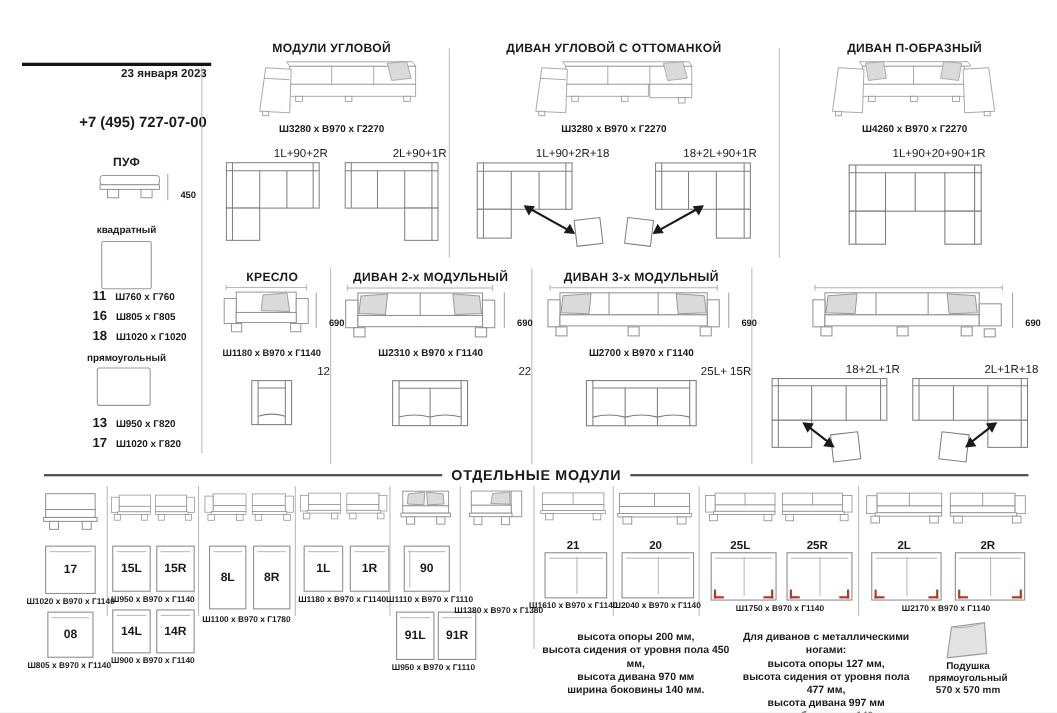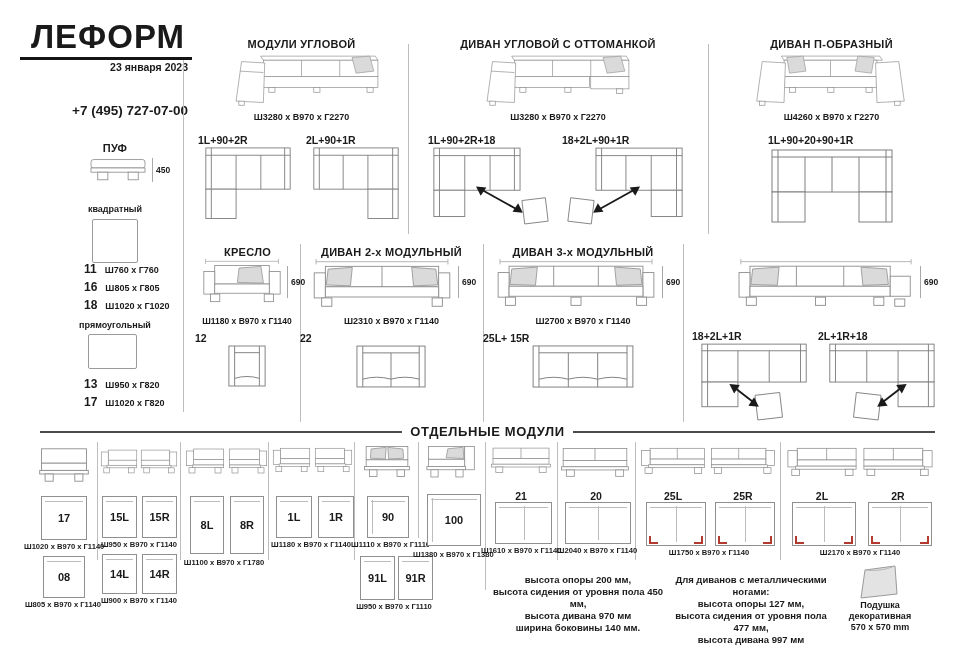--- a/index.html
+++ b/index.html
@@ -6,38 +6,38 @@
   .page{position:relative;width:961px;height:648px;background:#fff;margin:0 auto;
         font-family:"Liberation Sans",sans-serif;color:#1a1a1a;overflow:hidden}
   .abs{position:absolute}
   .brand{font-size:33px;font-weight:bold;letter-spacing:1px;text-align:center;white-space:nowrap}
   .rule3{border-top:3px solid #141414}
   .date{font-size:10.5px;font-weight:bold;text-align:right}
   .site{font-size:18.5px;color:#c7c7cb;letter-spacing:.5px;text-align:right;font-weight:400}
   .phone{font-size:13.5px;font-weight:bold;text-align:right}
   .stitle{font-size:11px;font-weight:bold;letter-spacing:.3px;text-align:center;white-space:nowrap}
   .dims{font-size:9px;font-weight:bold;text-align:center;white-space:nowrap}
-  .sch{font-size:10.5px;font-weight:bold;text-align:left;white-space:nowrap}
+  .sch{font-size:10.5px;font-weight:normal;text-align:right;white-space:nowrap}
   .sdims{font-size:7.6px;font-weight:bold;text-align:center;white-space:nowrap}
   .mlabel{font-size:10.5px;font-weight:bold;text-align:center;white-space:nowrap}
   .small-label{font-size:9px;font-weight:bold;text-align:center;white-space:nowrap}
   .vline{position:absolute;width:0;border-left:1px solid #bdbdbd}
   .obox{position:absolute;border:1px solid #9a9a9a;border-radius:2px;background:#fff}
   .pbox{position:absolute;border:1px solid #8f8f8f;background:#fff;display:flex;
         align-items:center;justify-content:center;font-weight:bold;font-size:11px}
   .pbox::before{content:'';position:absolute;left:3px;right:3px;top:4px;border-top:1px solid #bcbcbc}
   .pbox.seam::after{content:'';position:absolute;top:3px;bottom:3px;left:50%;border-left:1px solid #bcbcbc}
   .pbox.side::after{content:'';position:absolute;left:4px;top:3px;bottom:3px;border-left:1px solid #bcbcbc}
   .rt{position:absolute;bottom:1px;width:7px;height:6px}
   .rt-l{left:2px;border-left:2px solid #b23a2e;border-bottom:2px solid #b23a2e}
   .rt-r{right:2px;border-right:2px solid #b23a2e;border-bottom:2px solid #b23a2e}
   .pitem{position:absolute;display:flex;align-items:baseline;gap:8px;white-space:nowrap}
   .pitem b{font-size:12px}
   .pitem span{font-size:9px;font-weight:bold}
-  .vdim{position:absolute;display:flex;align-items:center;gap:3px}
+  .vdim{position:absolute;display:flex;align-items:flex-end;gap:11px}
   .vdim i{width:1px;align-self:stretch;background:#a8a8a8}
   .vdim b{font-size:8.5px}
   .hrule{position:absolute;display:flex;align-items:center;gap:8px}
   .hrule i{flex:1;border-top:2px solid #4c4c4c;height:0}
   .hrule b{font-size:13px;letter-spacing:.6px;white-space:nowrap}
   .note{position:absolute;font-size:9.5px;font-weight:bold;text-align:center;line-height:12px}
   .pillow-cap{position:absolute;font-size:9px;font-weight:bold;text-align:center;line-height:11px}
 </style>
 </head>
 <body>
@@ -283,21 +283,20 @@
   </symbol>
   <symbol id="pillow-deco" viewBox="0 0 44 38">
     <polygon points="8,6 38,2 40,30 4,34" fill="#e3e3e3" stroke="#9a9a9a"></polygon>
     <path d="M8,6 Q23,8 38,2" fill="none" stroke="#b5b5b5"></path>
   </symbol>
 </defs>
 </svg>
 
 <div class="page">
 
-  <div class="abs brand" style="left:28px;top:18px;width:160px">ЛЕФОРМ</div>
   <div class="abs rule3" style="left:20px;top:57px;width:172px"></div>
   <div class="abs date" style="left:30px;top:61px;width:158px">23 января 2023</div>
   <div class="abs phone" style="left:20px;top:103px;width:168px">+7 (495) 727-07-00</div>
 
   <div class="abs stitle" style="left:60px;top:142px;width:110px">ПУФ</div>
   <svg class="abs" style="left:88px;top:157px" width="60" height="27" viewBox="0 0 70 32">
       <use href="#pouf-front"></use>
     </svg>
   <div class="vdim" style="left:152px;top:158px;height:24px">
       <i></i>
@@ -528,23 +527,20 @@
       <span>91L</span>
     </div>
   <div class="pbox" style="left:398px;top:556px;width:33px;height:42px">
       <span>91R</span>
     </div>
   <div class="abs sdims" style="left:352px;top:602px;width:84px">Ш950 x В970 x Г1110</div>
 
   <svg class="abs" style="left:425px;top:444px" width="52" height="37" viewBox="0 0 64 46">
       <use href="#mod-corner"></use>
     </svg>
-  <div class="pbox side" style="left:427px;top:494px;width:52px;height:50px">
-      <span>100</span>
-    </div>
   <div class="abs sdims" style="left:413px;top:550px;width:80px">Ш1380 x В970 x Г1380</div>
 
   <svg class="abs" style="left:490px;top:446px" width="62" height="28" viewBox="0 0 88 40">
       <use href="#sofa2-armless"></use>
     </svg>
   <div class="abs mlabel" style="left:487px;top:490px;width:68px">21</div>
   <div class="pbox seam" style="left:495px;top:502px;width:55px;height:40px"></div>
   <div class="abs sdims" style="left:481px;top:546px;width:80px">Ш1610 x В970 x Г1140</div>
 
   <svg class="abs" style="left:560px;top:446px" width="70" height="32" viewBox="0 0 88 40">
@@ -601,17 +597,17 @@
     <div>высота опоры 127 мм,</div>
     <div>высота сидения от уровня пола 477 мм,</div>
     <div>высота дивана 997 мм</div>
     <div>ширина боковины 140 мм.</div>
   </div>
 
   <svg class="abs" style="left:856px;top:564px" width="46" height="38" viewBox="0 0 44 38">
       <use href="#pillow-deco"></use>
     </svg>
   <div class="pillow-cap" style="left:832px;top:600px;width:96px">
-    <div>Подушка декоративная</div>
+    <div>Подушка прямоугольный</div>
     <div>570 x 570 mm</div>
   </div>
 
 </div>
 
 </body></html>

